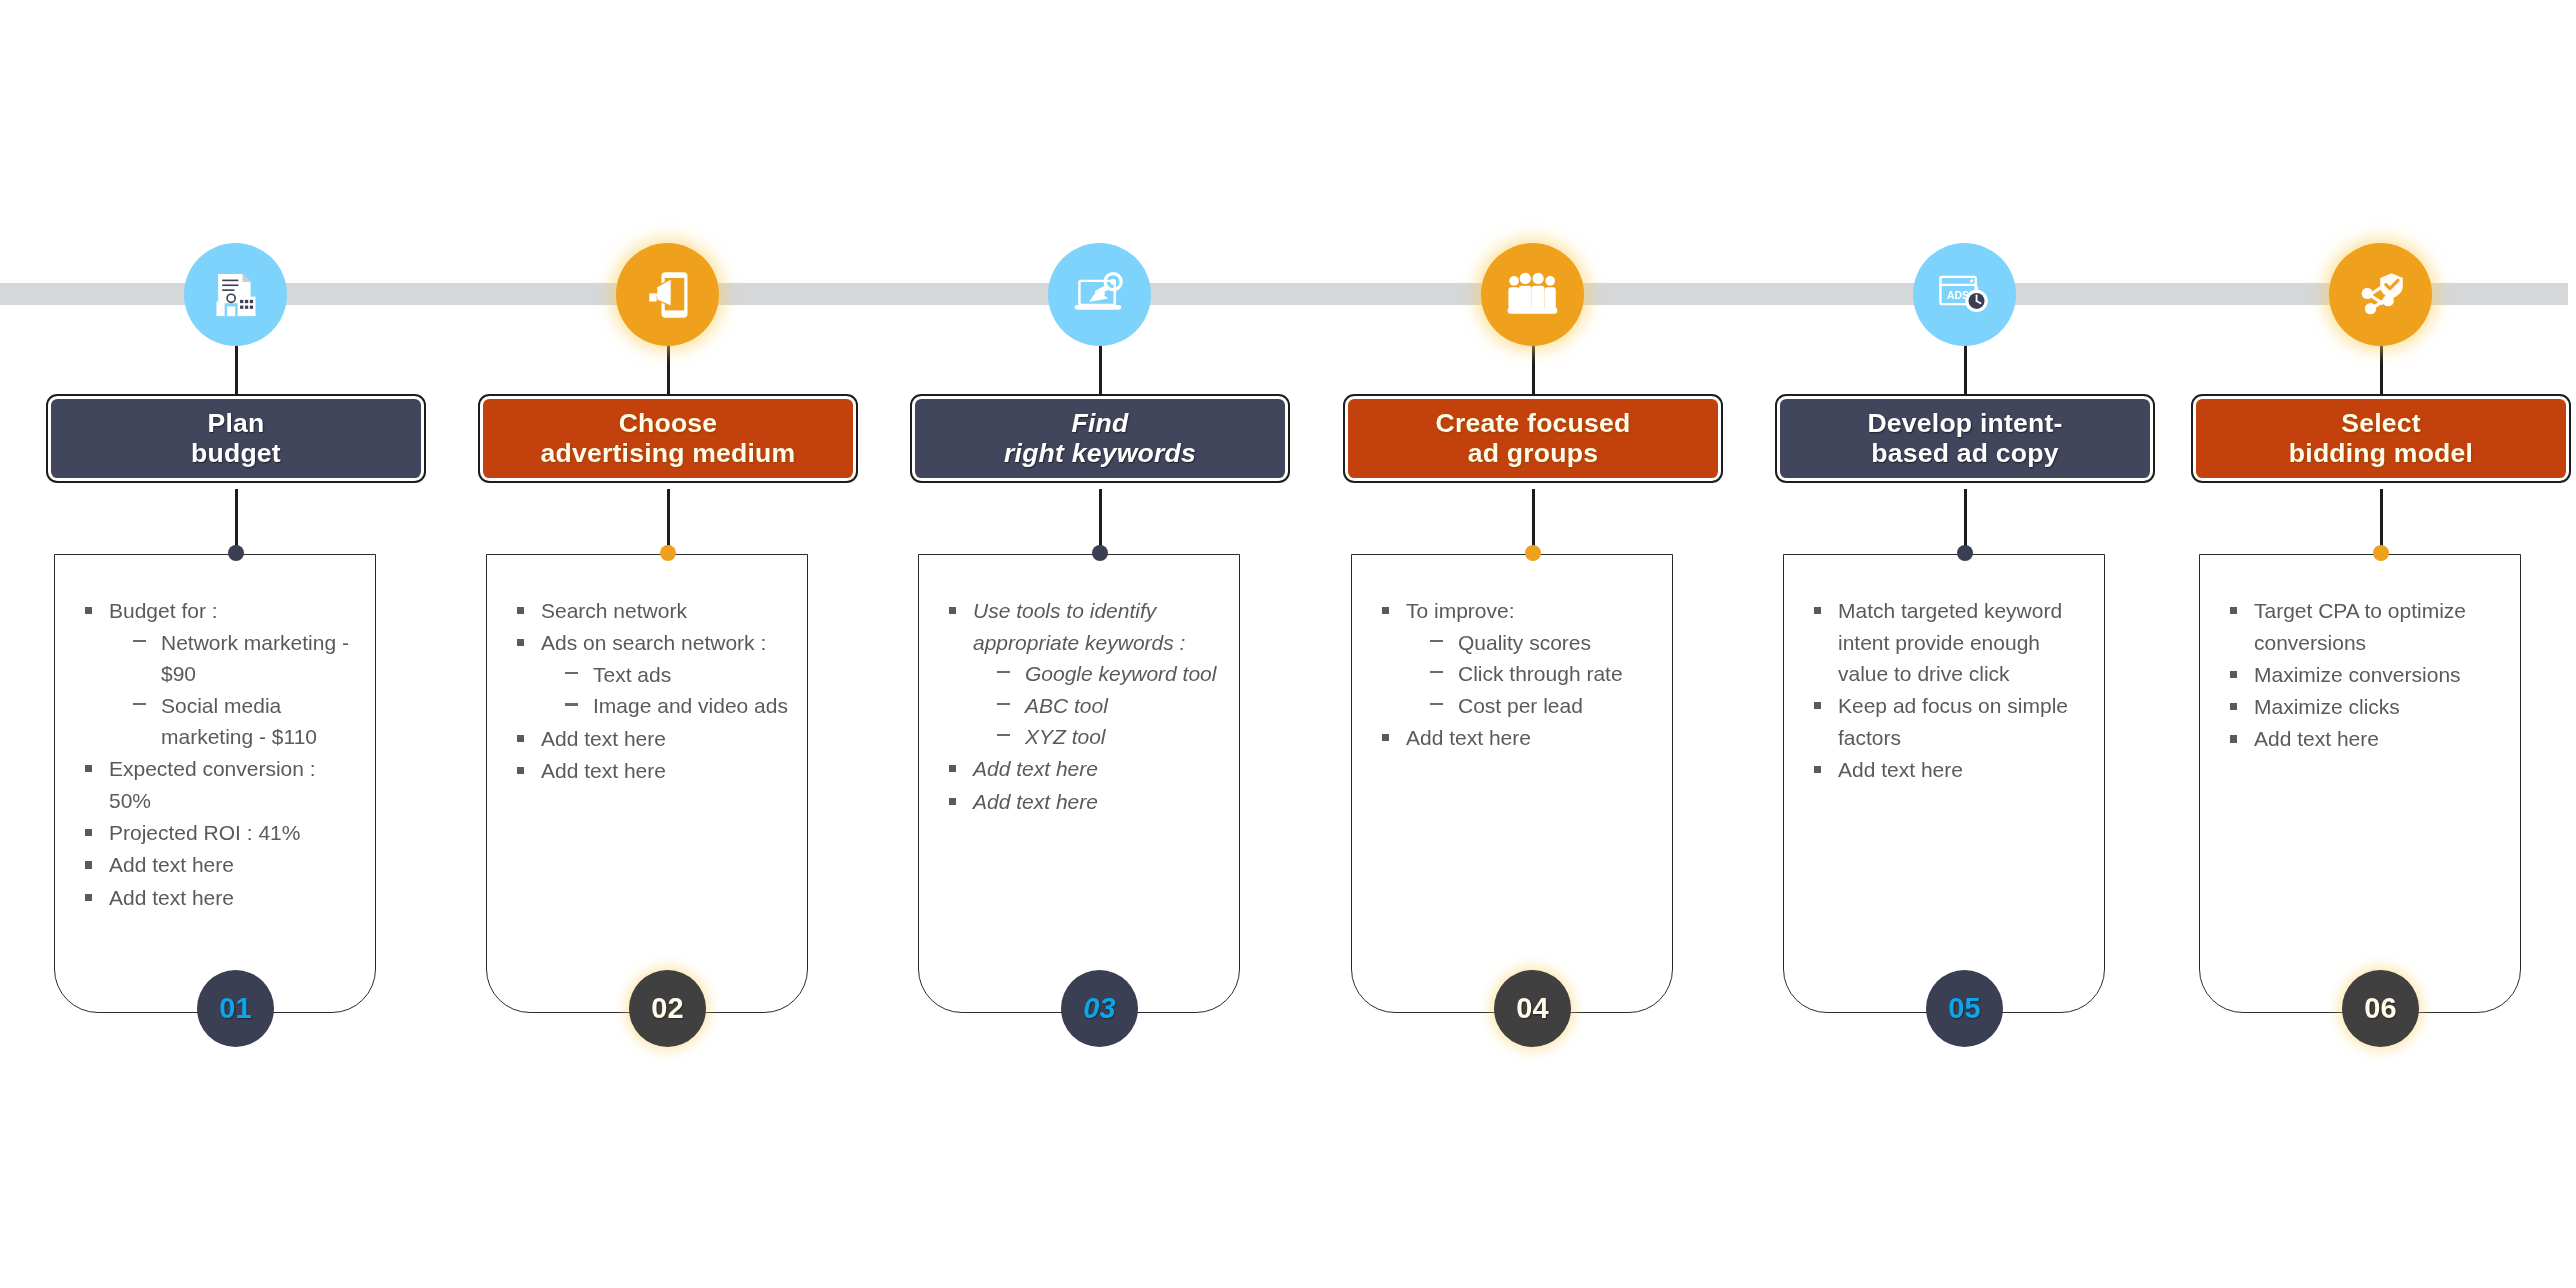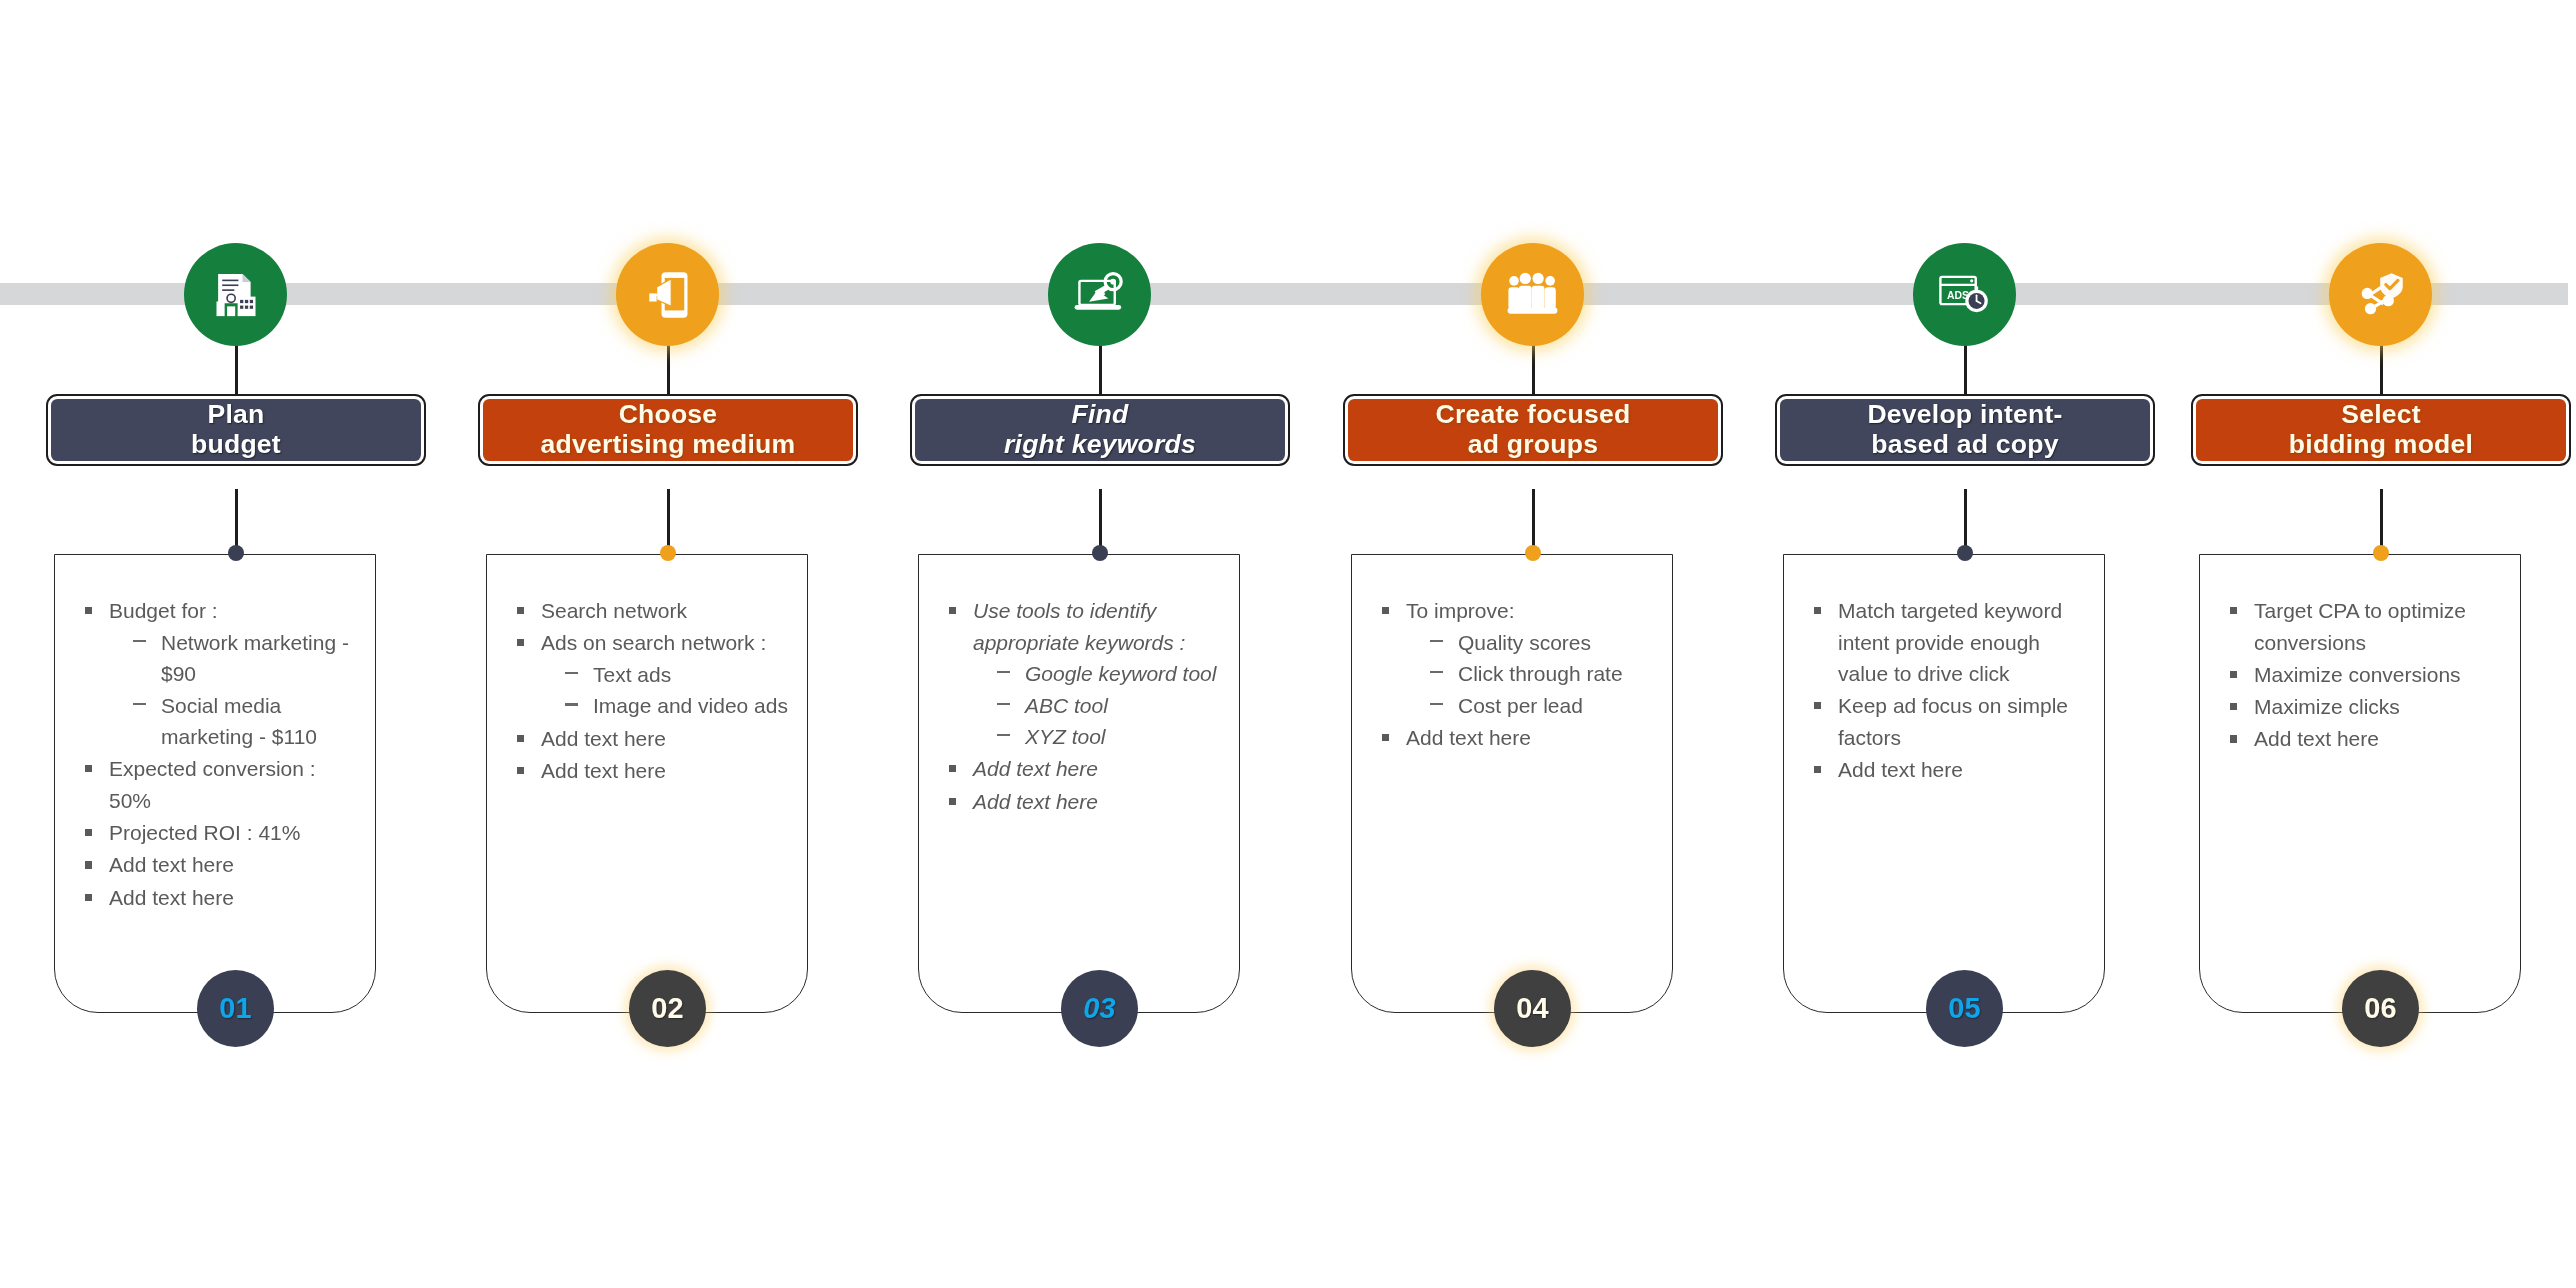--- a/index.html
+++ b/index.html
@@ -40,21 +40,21 @@
     top: 243px;
     width: 103px;
     height: 103px;
     margin-left: -52px;
     border-radius: 50%;
     display: flex;
     align-items: center;
     justify-content: center;
     z-index: 6;
   }
-  .icon-circle.dark { background: #15803d; }
+  .icon-circle.dark { background: #7dd3fc; }
   .icon-circle.orange {
     background: #efa01d;
     box-shadow: 0 0 14.5px 5.6px rgba(250,205,90,0.55);
   }
   .icon-circle svg { display:block; }
 
   
   .connector-top {
     position: absolute;
     left: 50%;
@@ -65,21 +65,21 @@
     background: #1d1d1d;
     z-index: 1;
   }
 
   
   .header-pill {
     position: absolute;
     left: 0;
     top: 394px;
     width: 380px;
-    height: 72px;
+    height: 89px;
     box-sizing: border-box;
     border: 2.4px solid #1d1d1d;
     border-radius: 11.3px;
     background: #ffffff;
     padding: 3px;
     z-index: 5;
   }
   .header-inner {
     width: 100%;
     height: 100%;

